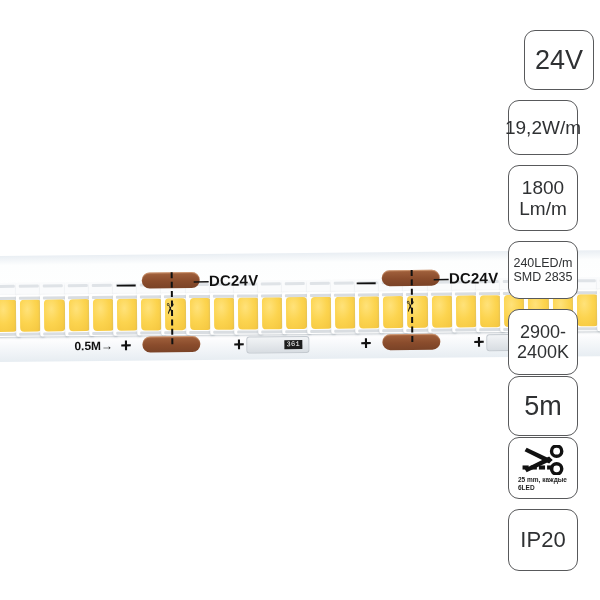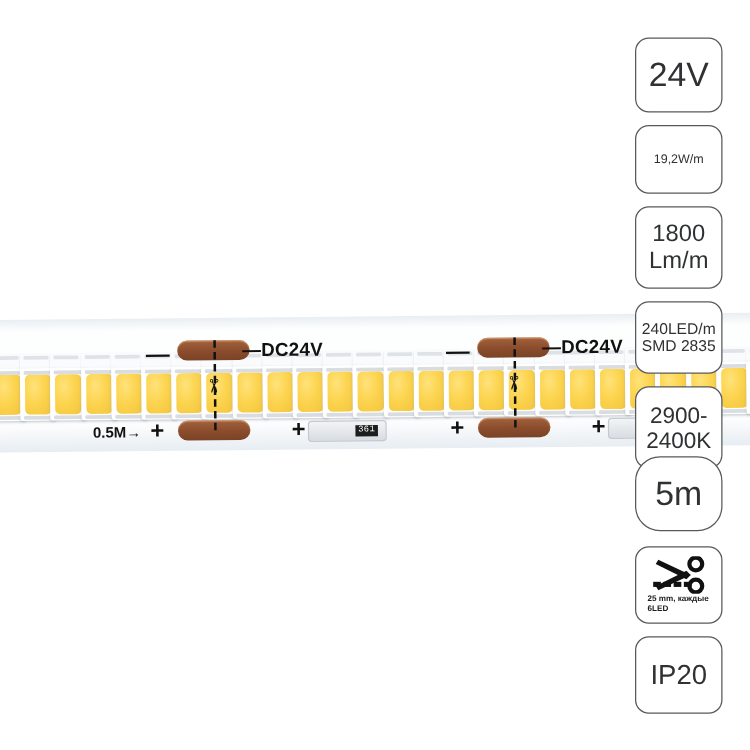--- a/index.html
+++ b/index.html
@@ -63,21 +63,21 @@
   .brand .b2{font-size:7px;letter-spacing:3.5px;font-weight:700;line-height:1;margin-top:2px;}
 
   
   #badges{position:absolute;right:18px;top:0;width:74px;}
   .badge{position:absolute;left:0;width:70px;border:1.6px solid #58595b;
          border-radius:11px;background:#fff;box-sizing:border-box;
          display:flex;align-items:center;justify-content:center;
          text-align:center;color:#2f3133;}
   .badge .txt{line-height:1.12;}
   .b-24v   .txt{font-size:27px;}
-  .b-w     .txt{font-size:10px;}
+  .b-w     .txt{font-size:19px;}
   .b-lm    .txt{font-size:19px;}
   .b-led   .txt{font-size:12.5px;text-align:right;}
   .b-k     .txt{font-size:18px;}
   .b-5m    .txt{font-size:27px;}
   .b-ip    .txt{font-size:22px;}
 
   .b-cut{flex-direction:column;justify-content:flex-start;padding-top:7px;}
   .cut-ico{width:46px;height:30px;}
   .cut-sub{font-size:6.5px;color:#1c1c1c;font-weight:700;line-height:1.25;
            text-align:left;width:50px;margin-top:1px;}
@@ -162,21 +162,21 @@
         <div class="sign plus" style="left: 483px; top: 81px;">+</div>
         <div class="resistor" style="left: 496px; top: 83px;">
           <span>361</span>
         </div>
         <div class="m-label" style="left: 84px; top: 84px;">0.5M→</div>
       </div>
   </div>
 </div>
 
 <div id="badges">
-    <div class="badge b-24v" style="top: 30px; height: 60px;">
+    <div class="badge b-24v" style="top: 30px; height: 60px; margin-left: 16px;">
       <div class="txt">
         <div>24V</div>
       </div>
     </div>
     <div class="badge b-w" style="top: 100px; height: 55px;">
       <div class="txt">
         <div>19,2W/m</div>
       </div>
     </div>
     <div class="badge b-lm" style="top: 165px; height: 66px; justify-content: center;">
@@ -190,21 +190,21 @@
         <div>240LED/m</div>
         <div>SMD 2835</div>
       </div>
     </div>
     <div class="badge b-k" style="top: 309px; height: 66px;">
       <div class="txt">
         <div>2900-</div>
         <div>2400K</div>
       </div>
     </div>
-    <div class="badge b-5m" style="top: 365px; height: 60px; border-radius: 20px;">
+    <div class="badge b-5m" style="top: 376px; height: 60px;">
       <div class="txt">
         <div>5m</div>
       </div>
     </div>
     <div class="badge b-cut" style="top: 437px; height: 62px;">
       <div class="cut-ico"><svg viewBox="0 0 64 44" width="46" height="30" aria-hidden="true">
           <g fill="#111">
             <path d="M8 4 L46 22 L41 27 L5 9 Z"></path>
             <path d="M8 40 L46 22 L41 17 L5 35 Z"></path>
             <circle cx="52" cy="9" r="7.5" fill="none" stroke="#111" stroke-width="5"></circle>

